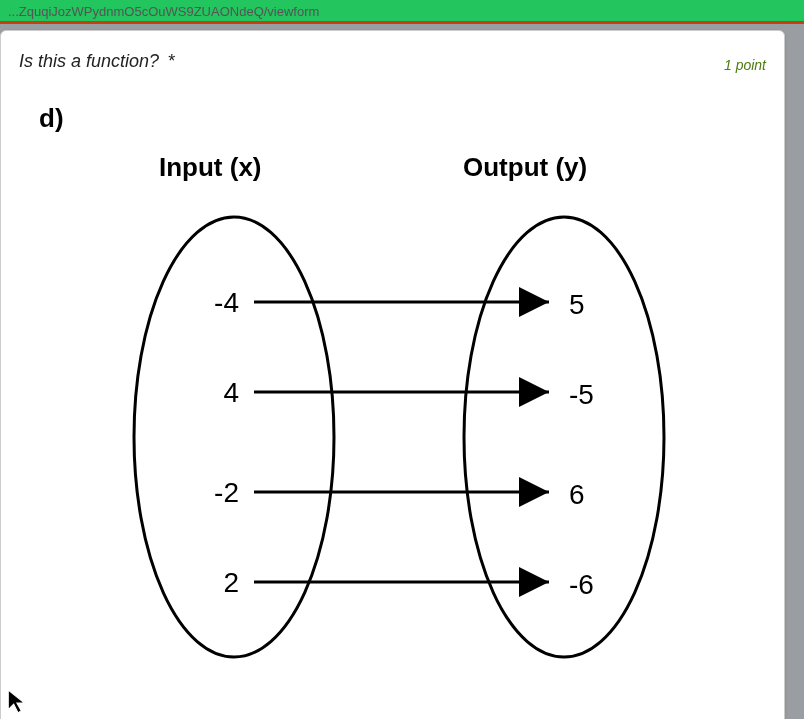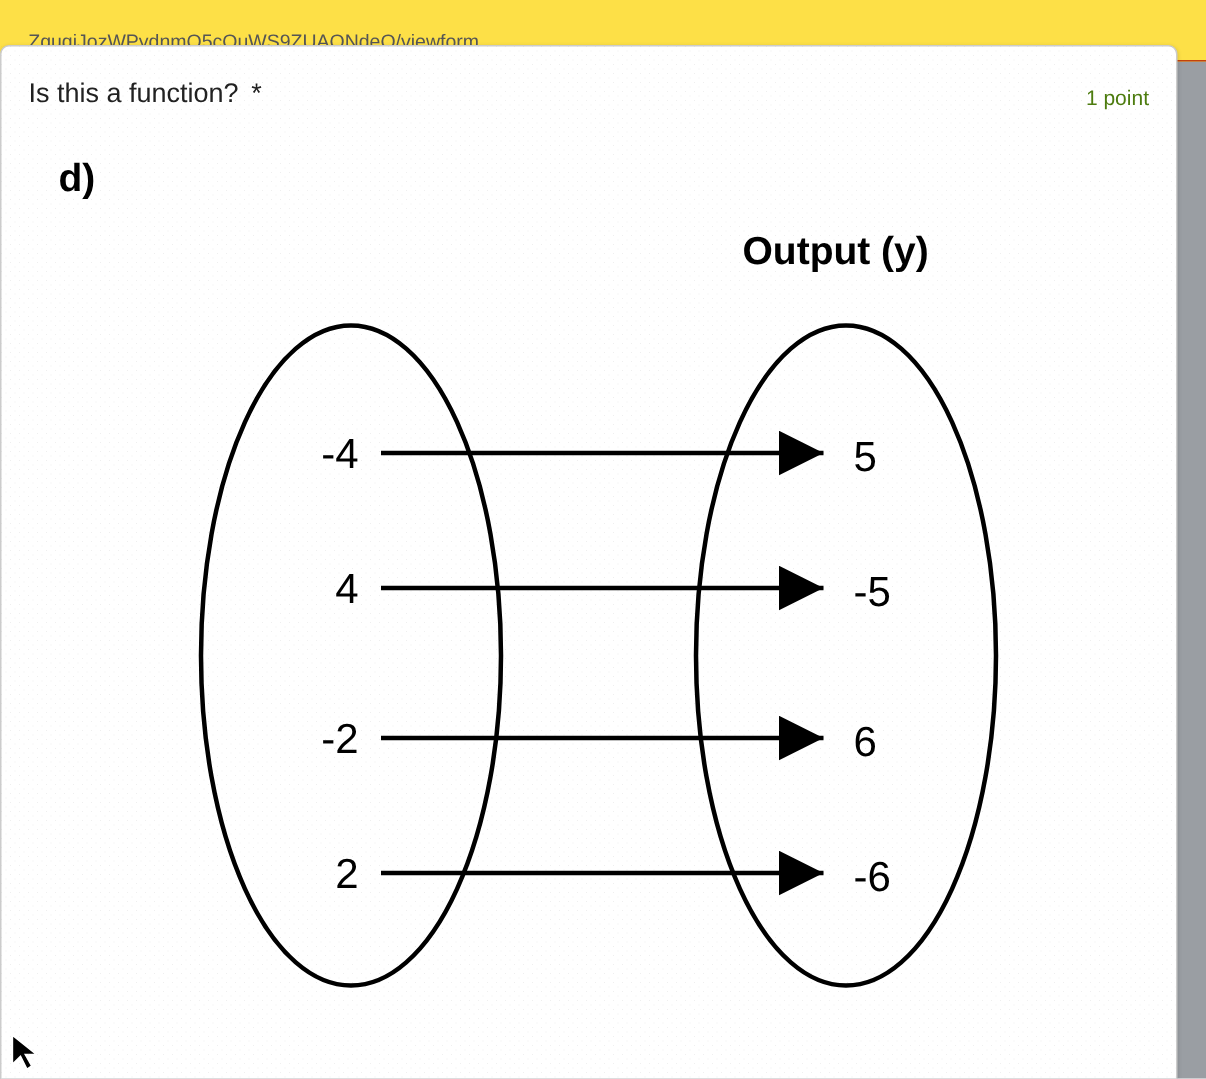--- a/index.html
+++ b/index.html
@@ -7,45 +7,46 @@
     font-family: Arial, sans-serif;
     background: #9a9ea3;
     width: 804px;
     height: 719px;
     overflow: hidden;
     position: relative;
   }
   .url-bar {
     width: 100%;
     height: 24px;
-    background: #fde047;
+    background: #22c55e;
     color: #555;
     font-size: 13px;
-    padding: 20px 8px;
+    padding: 4px 8px;
     overflow: hidden;
     white-space: nowrap;
-    border-bottom: 1px solid #c2410c;
+    border-bottom: 3px solid #c2410c;
   }
   .card {
     position: absolute;
     top: 30px;
     left: 0;
     width: 785px;
     height: 690px;
     background: #fff;
     border: 1px solid #ccc;
     border-radius: 6px 6px 0 0;
     padding: 20px 18px;
     box-shadow: 0 1px 3px rgba(0,0,0,0.15);
   }
   .question-row {
     display: flex;
     justify-content: space-between;
-    align-items: flex-end;
+    align-items: flex-start;
     margin-bottom: 30px;
+    font-style: italic;
   }
   .question-text {
     font-size: 18px;
     color: #222;
     font-weight: 500;
   }
   .required { color: #222; margin-left: 4px; }
   .points {
     font-size: 14px;
     color: #4d7c0f;
@@ -64,21 +65,21 @@
     height: 540px;
     margin-left: 40px;
   }
   .col-header {
     position: absolute;
     font-size: 26px;
     font-weight: 600;
     color: #000;
   }
   .col-left { top: 0; left: 100px; }
-  .col-right { top: 0; left: 436px; }
+  .col-right { top: 0; left: 404px; }
   svg.diagram {
     position: absolute;
     top: 50px;
     left: 60px;
     width: 580px;
     height: 470px;
   }
   .value-label {
     font-family: Arial, sans-serif;
     font-size: 28px;
@@ -114,20 +115,21 @@
     <div>
       <span class="question-text">Is this a function?</span>
       <span class="question-text required">*</span>
     </div>
     <div class="points">1 point</div>
   </div>
 
   <div class="option-label">d)</div>
 
   <div class="diagram-wrap">
+    <div class="col-header col-left">Input (x)</div>
     <div class="col-header col-right">Output (y)</div>
 
     <svg class="diagram" viewBox="0 0 580 470">
 
       <defs>
         <marker id="arrow" markerWidth="12" markerHeight="12" refX="10" refY="5" orient="auto">
           <path d="M0,0 L10,5 L0,10 Z" fill="#000"></path>
         </marker>
       </defs>
 

